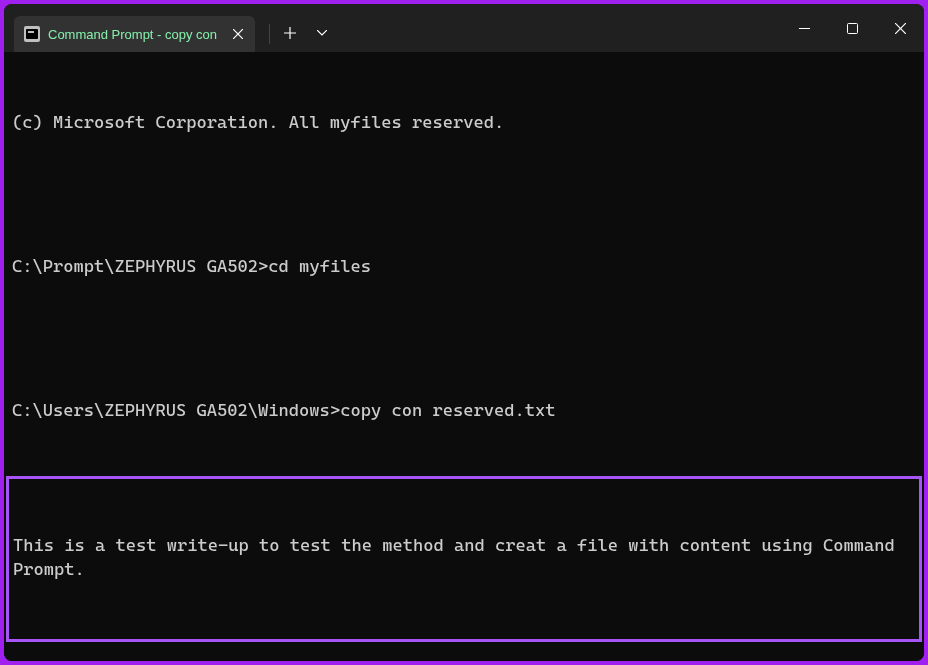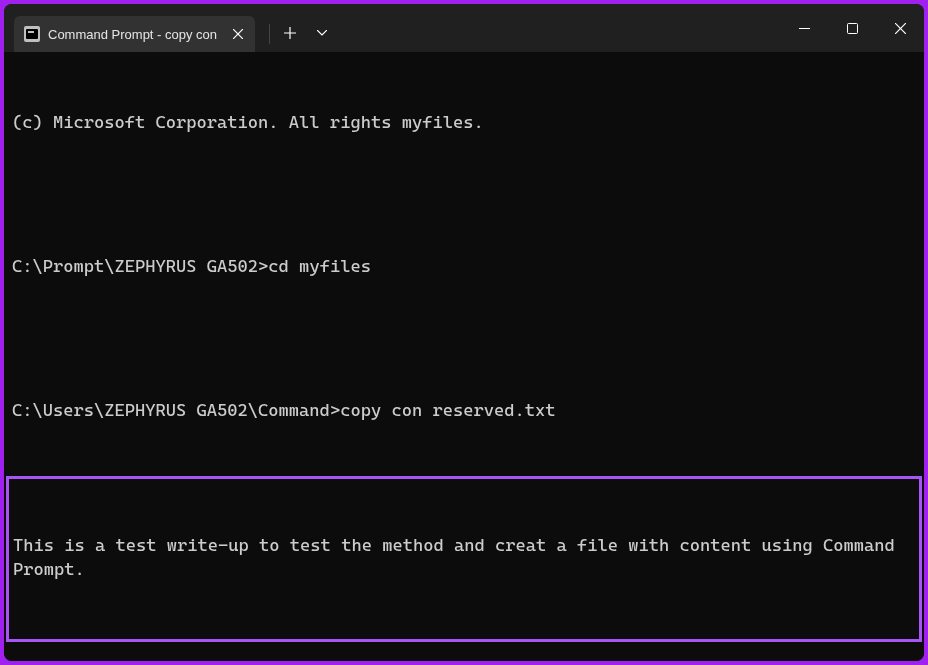--- a/index.html
+++ b/index.html
@@ -68,21 +68,21 @@
     .tab-icon-inner::after {
       content: "";
       position: absolute;
       left: 2px;
       top: 2px;
       width: 6px;
       height: 2px;
       background: #c0c0c0;
     }
     .tab-title {
-      color: #e5e5e5;
+      color: #86efac;
       font-family: 'Segoe UI', sans-serif;
       font-size: 13px;
       white-space: nowrap;
       overflow: hidden;
       max-width: 200px;
     }
     .tab-close {
       color: #ffffff;
       cursor: pointer;
       width: 18px;
@@ -196,22 +196,22 @@
       <div class="win-btn close-btn">
         <svg width="11" height="11" viewBox="0 0 11 11">
           <line x1="0" y1="0" x2="11" y2="11" stroke="#ffffff" stroke-width="1.2"></line>
           <line x1="11" y1="0" x2="0" y2="11" stroke="#ffffff" stroke-width="1.2"></line>
         </svg>
       </div>
     </div>
   </div>
 
   <div class="terminal-body">
-    <div class="term-line">(c) Microsoft Corporation. All rights myfiles.</div>
+    <div class="term-line">(c) Microsoft Corporation. All myfiles reserved.</div>
     <div class="term-line">&nbsp;</div>
     <div class="term-line"><span>C:\Prompt\ZEPHYRUS GA502</span><span class="prompt-char">&gt;</span><span>cd myfiles</span></div>
     <div class="term-line">&nbsp;</div>
-    <div class="term-line"><span>C:\Users\ZEPHYRUS GA502\Command</span><span class="prompt-char">&gt;</span><span>copy con reserved.txt</span></div>
+    <div class="term-line"><span>C:\Users\ZEPHYRUS GA502\Windows</span><span class="prompt-char">&gt;</span><span>copy con reserved.txt</span></div>
     <div class="highlight-box">
       <div class="term-line">This is a test write-up to test the method and creat a file with content using Command Prompt.</div>
     </div>
   </div>
 </div>
 
 </body></html>

